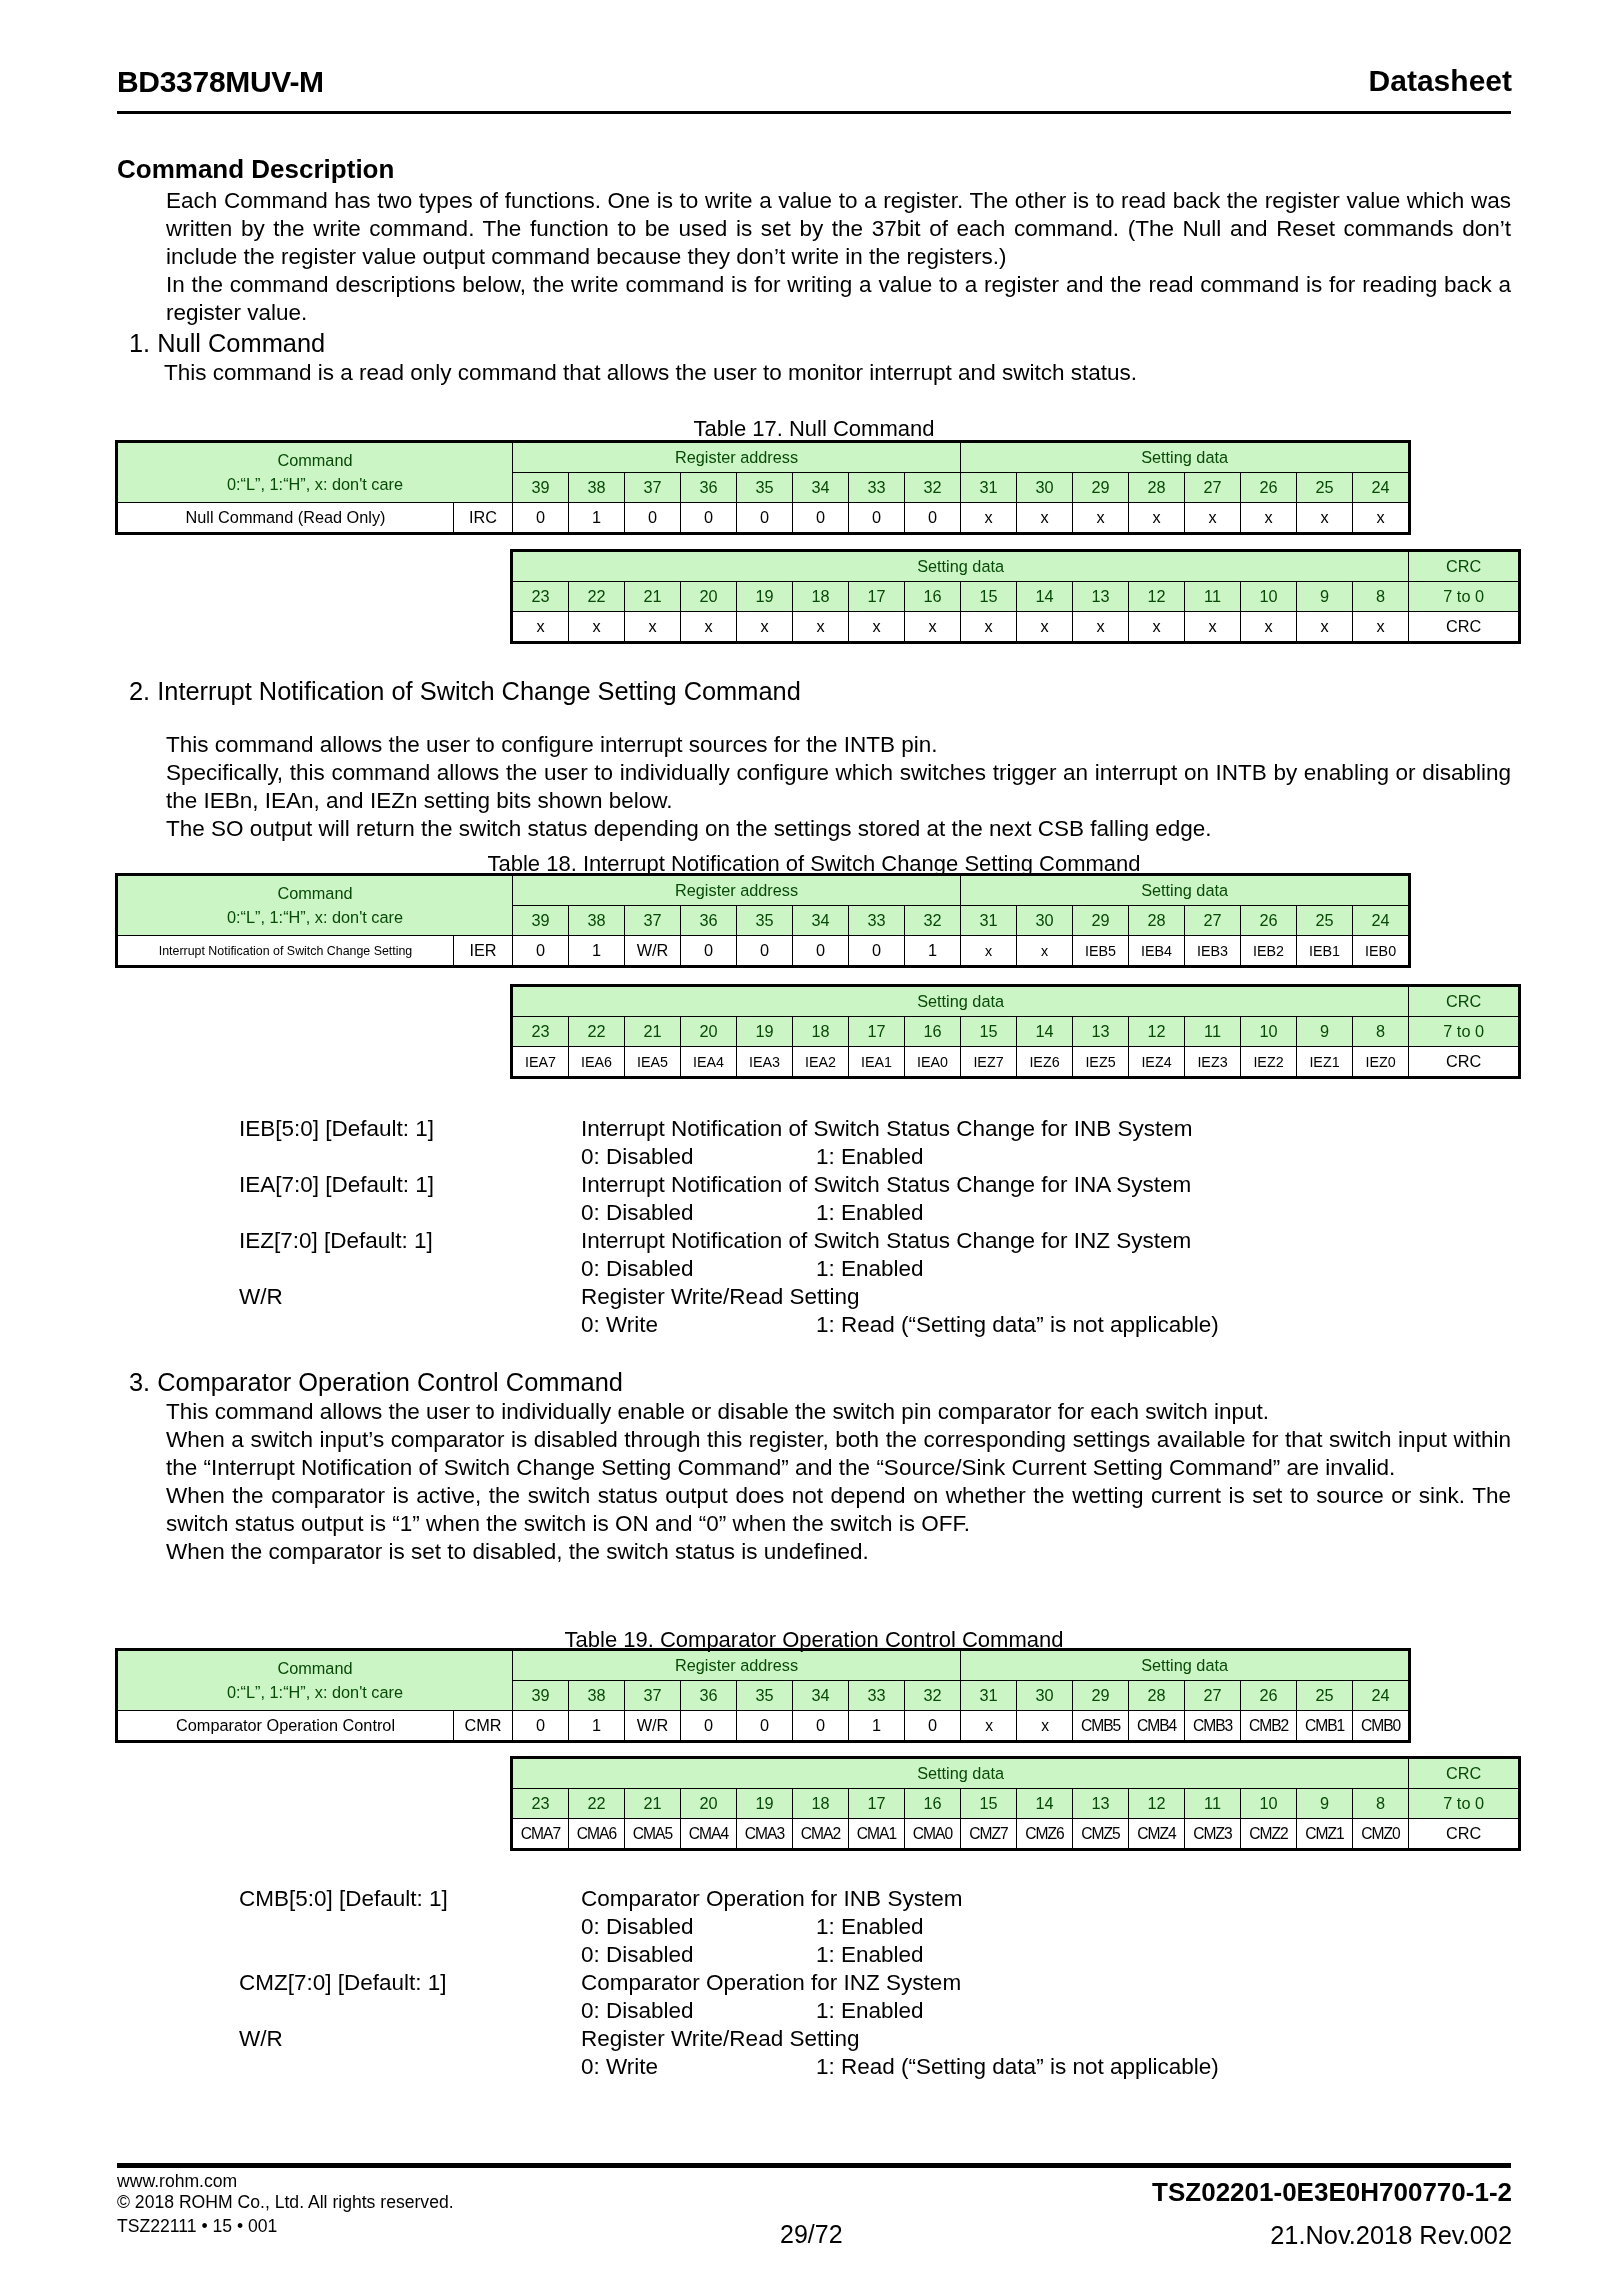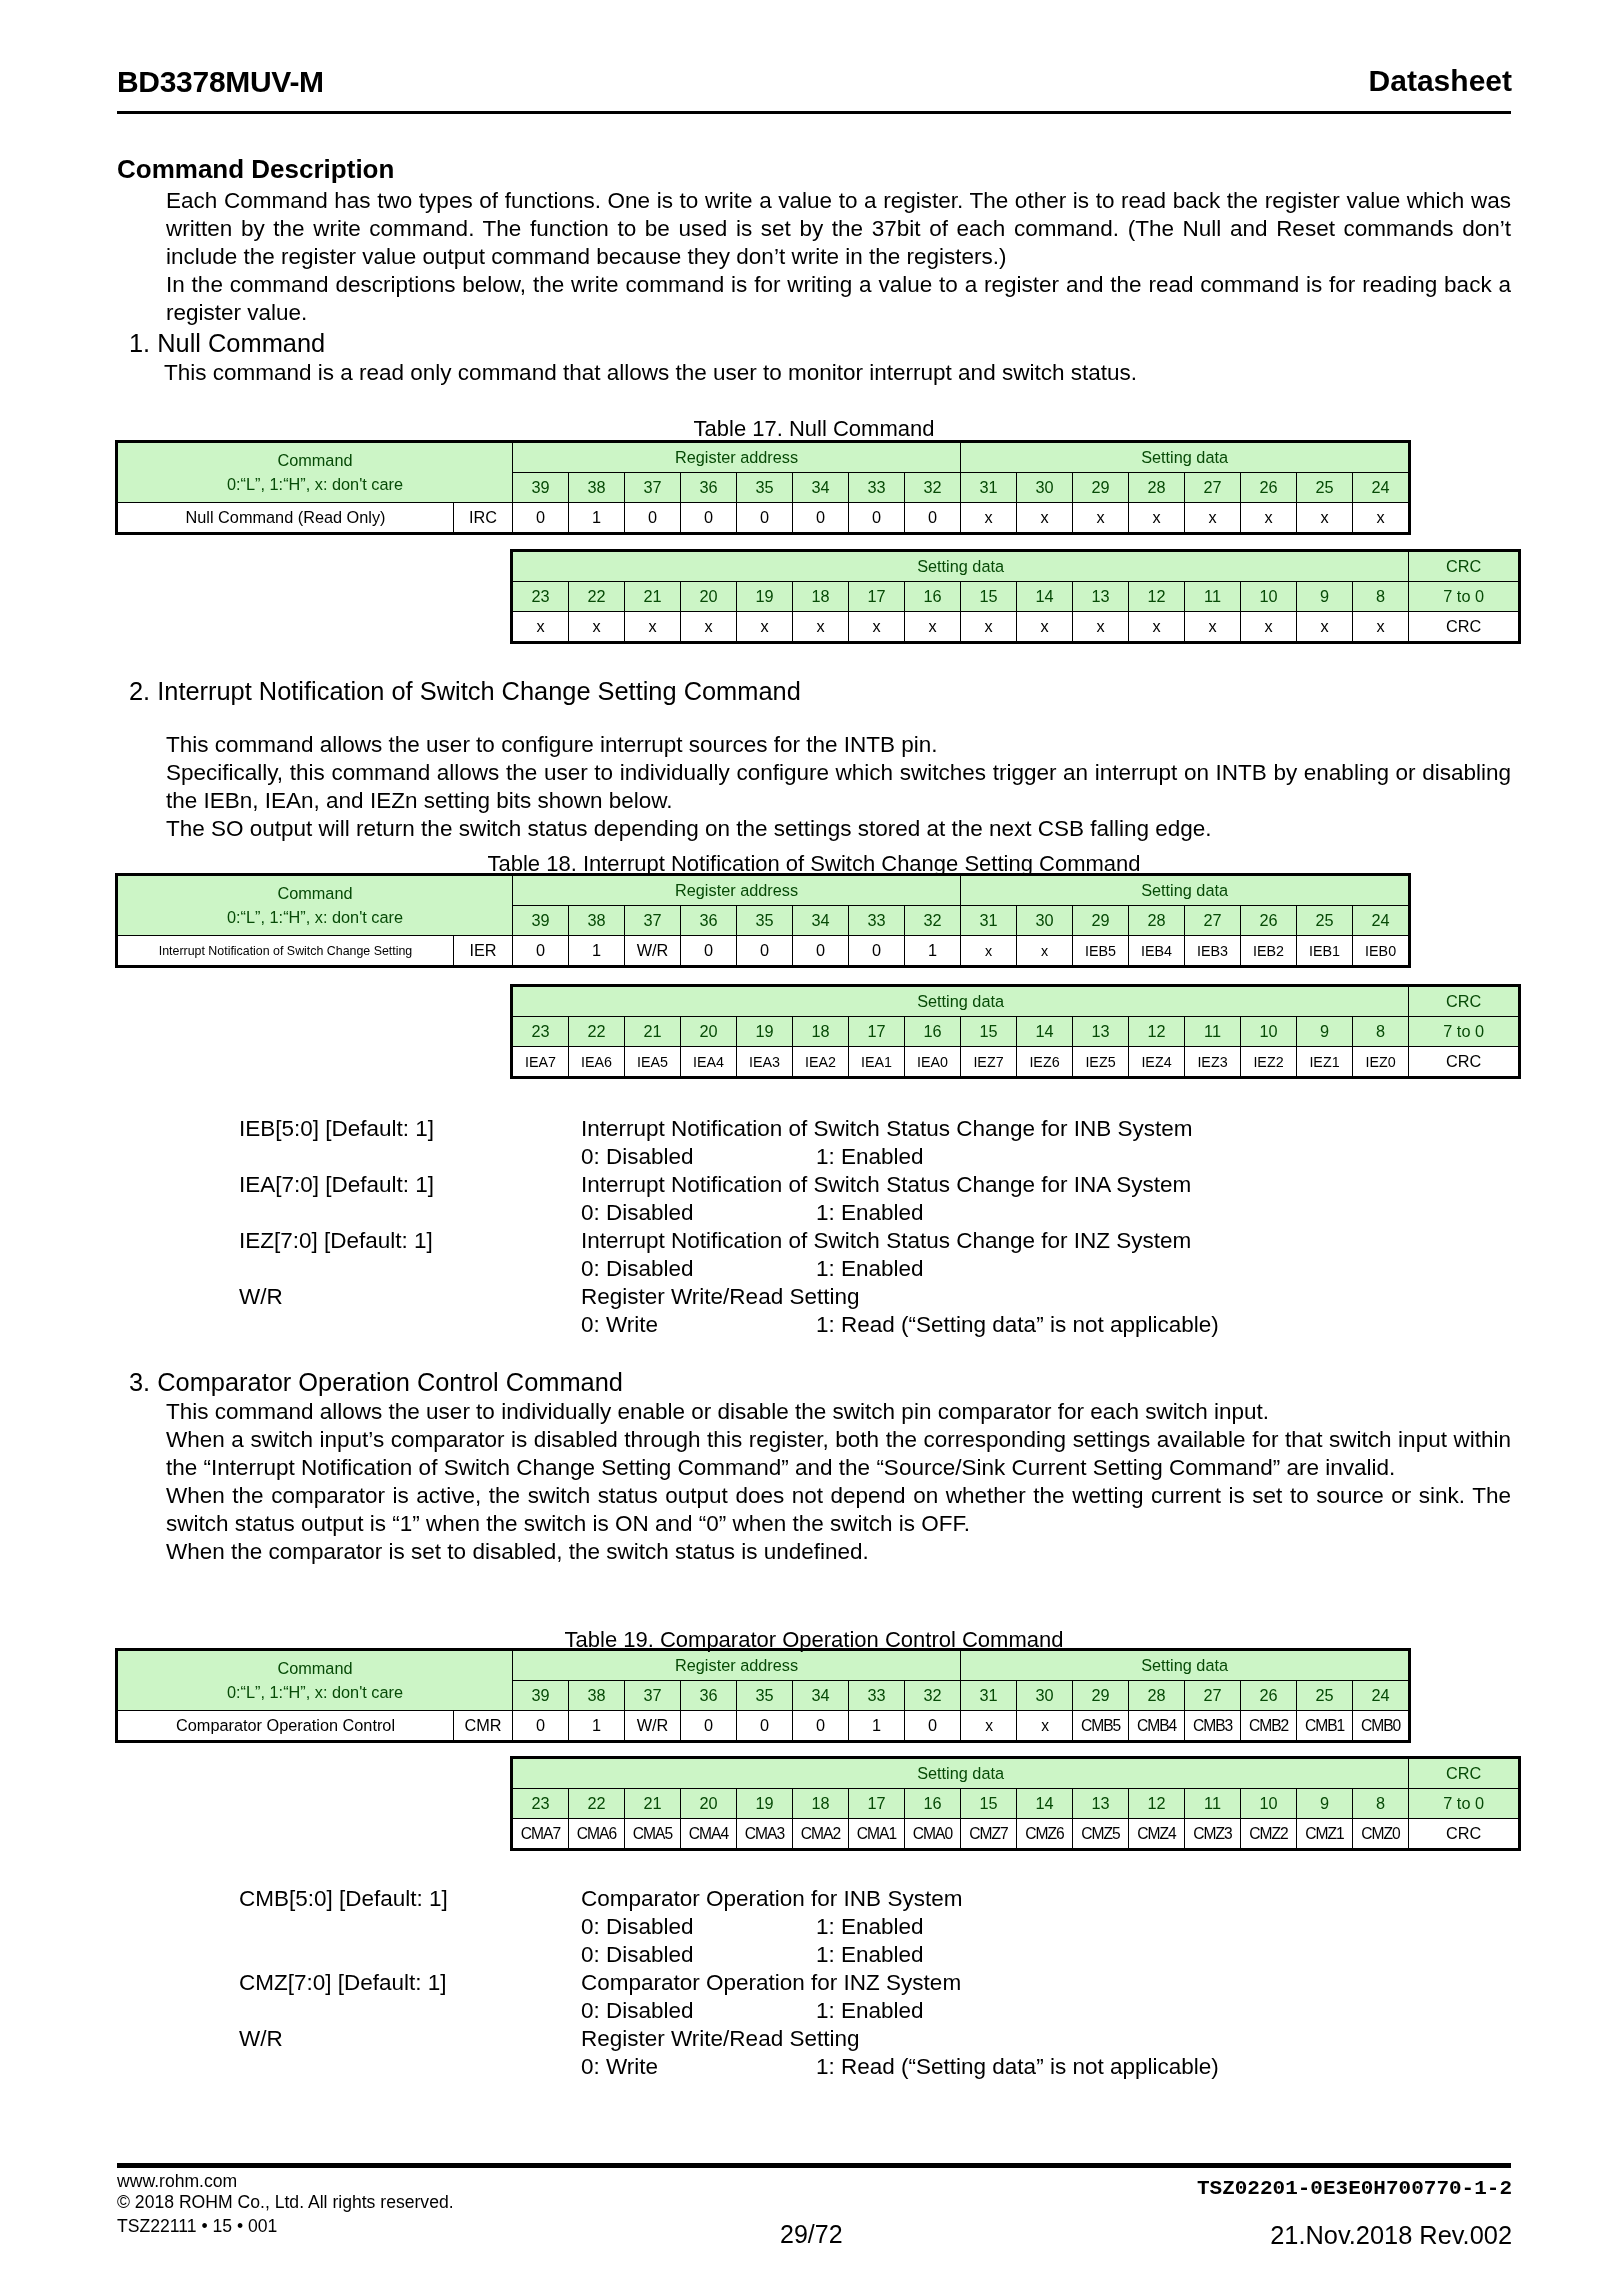--- a/index.html
+++ b/index.html
@@ -36,21 +36,21 @@
   .deflist { font-size: 22.5px; line-height: 28px; }
   .deflist .row { position: relative; height: 28px; }
   .deflist .k { position: absolute; left: 0; }
   .deflist .v { position: absolute; left: 342px; }
   .deflist .v2 { position: absolute; left: 577px; }
 
   
   .ftr-rule { left: 117px; width: 1394px; top: 2163px; height: 4.6px; background: #000; }
   .ftr-l { left: 117px; font-size: 17.6px; line-height: 21.5px; }
   .ftr-c { left: 780px; top: 2203px; font-size: 25px; margin-top: 17px; }
-  .ftr-r1 { right: 104px; top: 2177px; font-size: 21px; font-weight: bold; font-family: Liberation Mono, monospace; }
+  .ftr-r1 { right: 104px; top: 2177px; font-size: 26px; font-weight: bold; }
   .ftr-r2 { right: 104px; top: 2221px; font-size: 25.4px; font-weight: normal; }
 </style>
 </head>
 <body>
 
 <div class="abs hdr-left">BD3378MUV-M</div>
 <div class="abs hdr-right">Datasheet</div>
 <div class="abs hdr-rule"></div>
 
 <div class="abs section-title" style="left:117px; top:154px;">Command Description</div>

